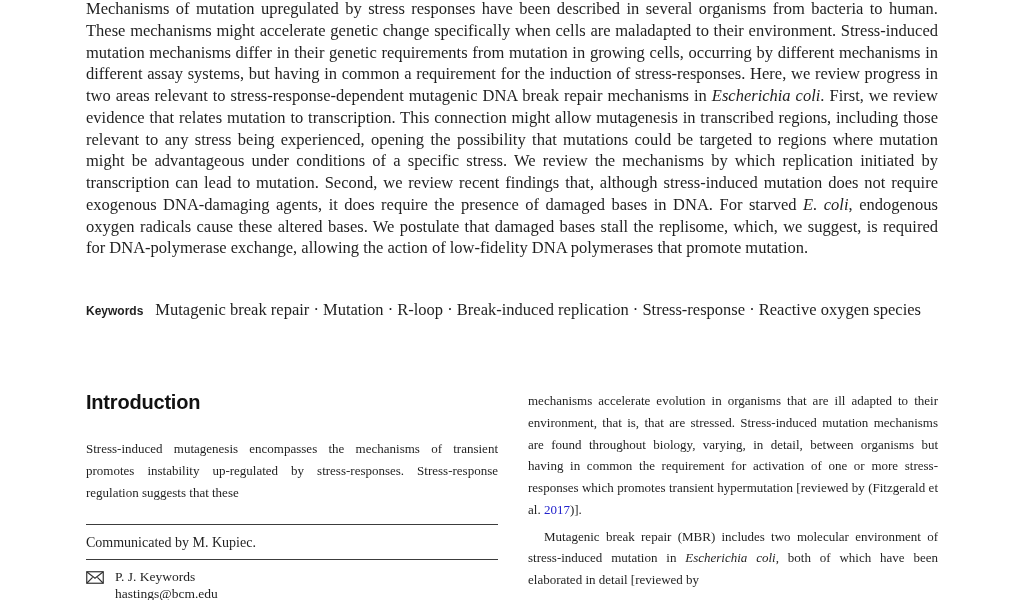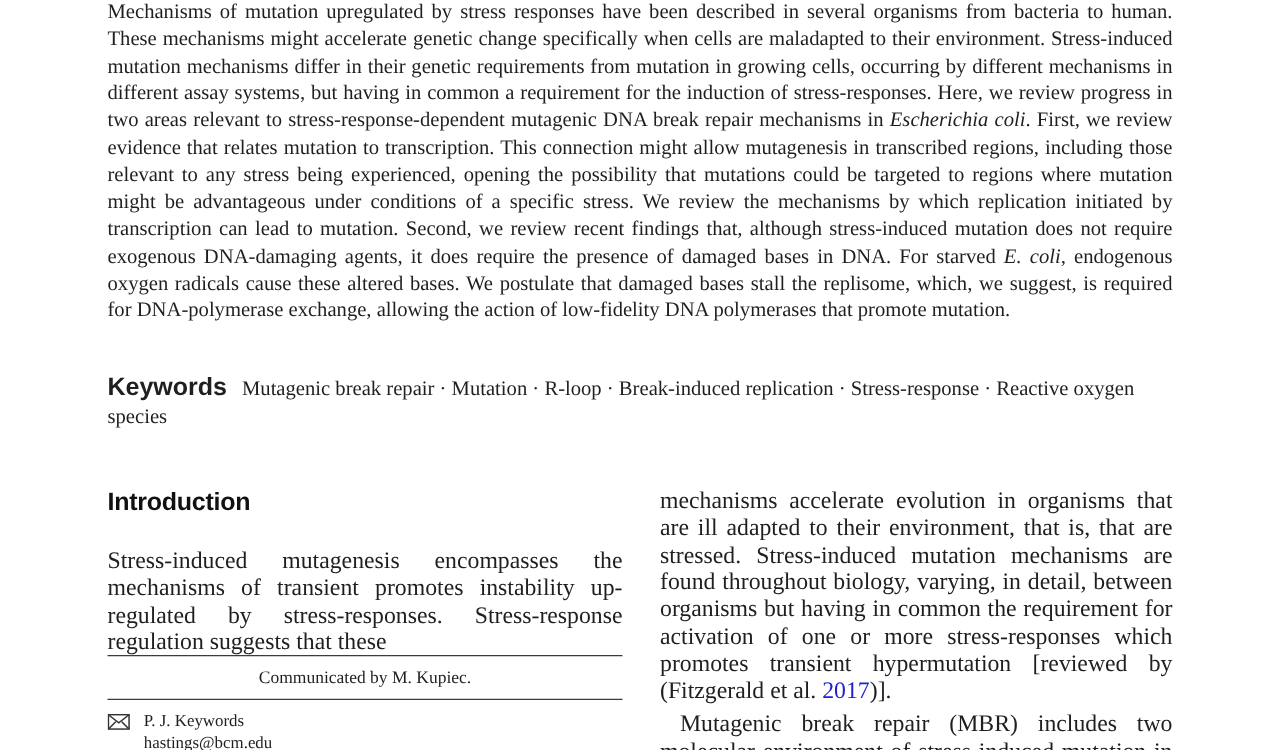--- a/index.html
+++ b/index.html
@@ -27,51 +27,51 @@
   .keywords {
     position: absolute;
     left: 86px; top: 299px; width: 852px;
     margin: 0;
     font-size: 16.5px; line-height: 22px;
     text-align: left;
   }
   .kw-label {
     font-family: "Liberation Sans", sans-serif;
     font-weight: 700;
-    font-size: 20px;
+    font-size: 12px;
     margin-right: 12px;
   }
   .col { position: absolute; top: 390px; }
   .col-left  { left: 86px;  width: 412px; }
   .col-right { left: 528px; width: 410px; }
   .col-left h2 {
     margin: 0;
     font-family: "Liberation Sans", sans-serif;
     font-weight: 700;
     font-size: 20px; line-height: 24px;
     letter-spacing: -0.2px;
     color: #111111;
   }
   .body-par {
     margin: 0;
-    font-size: 19px; line-height: 21.75px;
+    font-size: 13px; line-height: 21.75px;
     text-align: justify;
   }
   .col-left .body-par { margin-top: 24px; }
   .par-indent { text-indent: 16px; margin-top: 5px !important; }
   .footnote {
     position: absolute;
     left: 86px; top: 524px; width: 412px;
     font-size: 13.5px; line-height: 17px;
   }
   .rule {
     border: none; margin: 0;
     border-top: 1.5px solid var(--rule-color, #3c3c3c);
   }
-  .communicated { margin: 9px 0 8px 0; font-size: 14px; text-align: center; }
+  .communicated { margin: 9px 0 8px 0; font-size: 14px; }
   .correspondence {
     margin-top: 9px;
     display: flex; align-items: flex-start; gap: 11px;
     font-size: 13.5px; line-height: 16.5px;
   }
   .env { display: inline-block; margin-top: 2px; }
   .seg-italic { font-style: italic; }
   .seg-link { color: var(--link-color, #2222cc); cursor: pointer; }
 </style>
 </head>

